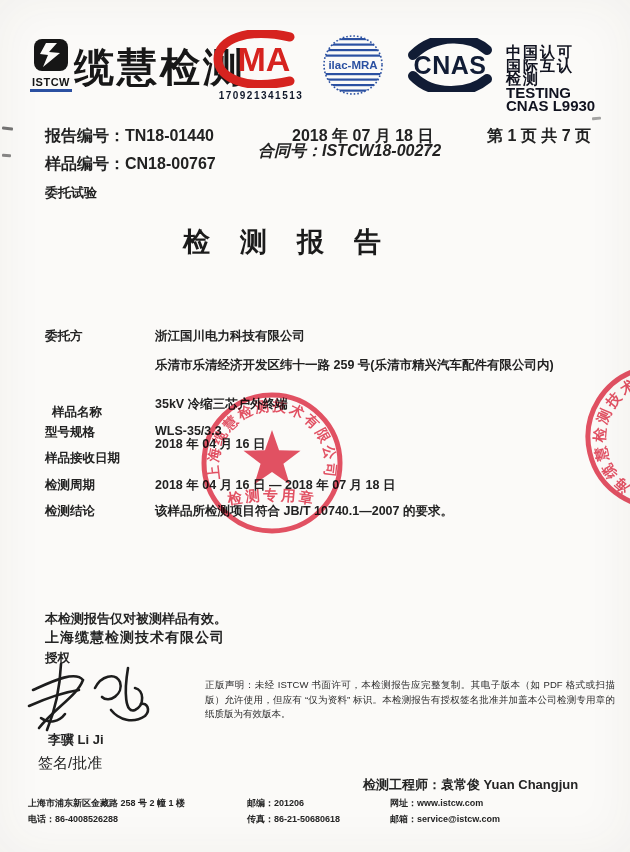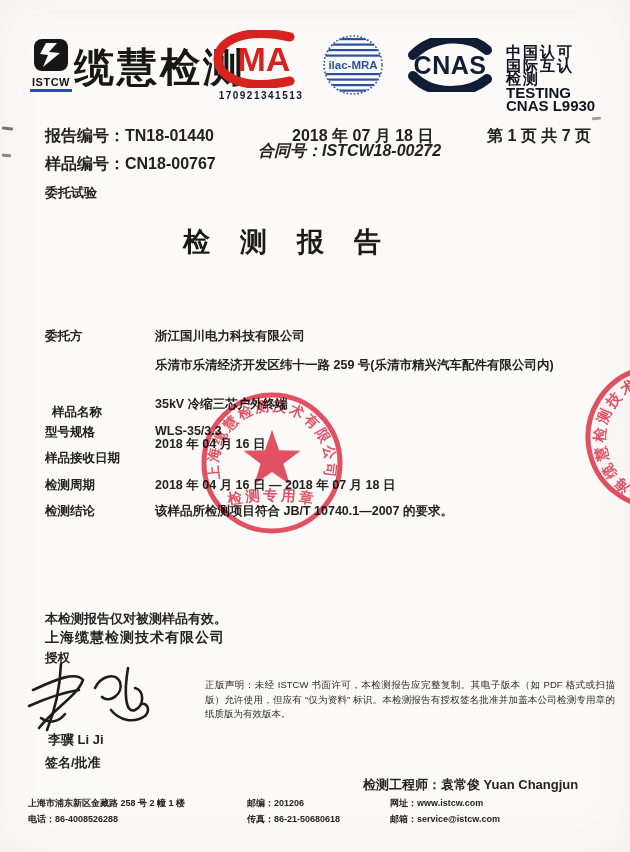--- a/index.html
+++ b/index.html
@@ -44,21 +44,21 @@
 
   
   .stamp{mix-blend-mode:multiply;opacity:.88;}
   .stamp text{font-family:"Liberation Sans","DejaVu Sans",sans-serif;}
 
   
   .validity{left:45px;top:602px;font-size:13px;font-weight:700;margin-top:8px;}
   .issuer-co{left:45px;top:629px;font-size:14px;font-weight:800;letter-spacing:1px;}
   .authorize{left:45px;top:650px;font-size:12.5px;font-weight:700;}
   .signer{left:48px;top:731px;font-size:13px;font-weight:700;}
-  .approve{left:45px;top:754px;font-size:13px;font-weight:700;}
+  .approve{left:38px;top:754px;font-size:15px;font-weight:400;}
   .disclaimer{left:205px;top:678px;width:410px;font-size:9.5px;font-weight:500;
     color:#2a2a2a;line-height:14.5px;text-align:justify;}
   .engineer{left:363px;top:776px;font-size:13px;font-weight:700;}
 
   
   .foot{font-size:9px;font-weight:700;color:#242424;white-space:nowrap;}
   .f-r1{top:797px;} .f-r2{top:813px;}
   .f-c1{left:28px;} .f-c2{left:247px;} .f-c3{left:390px;}
 
   

